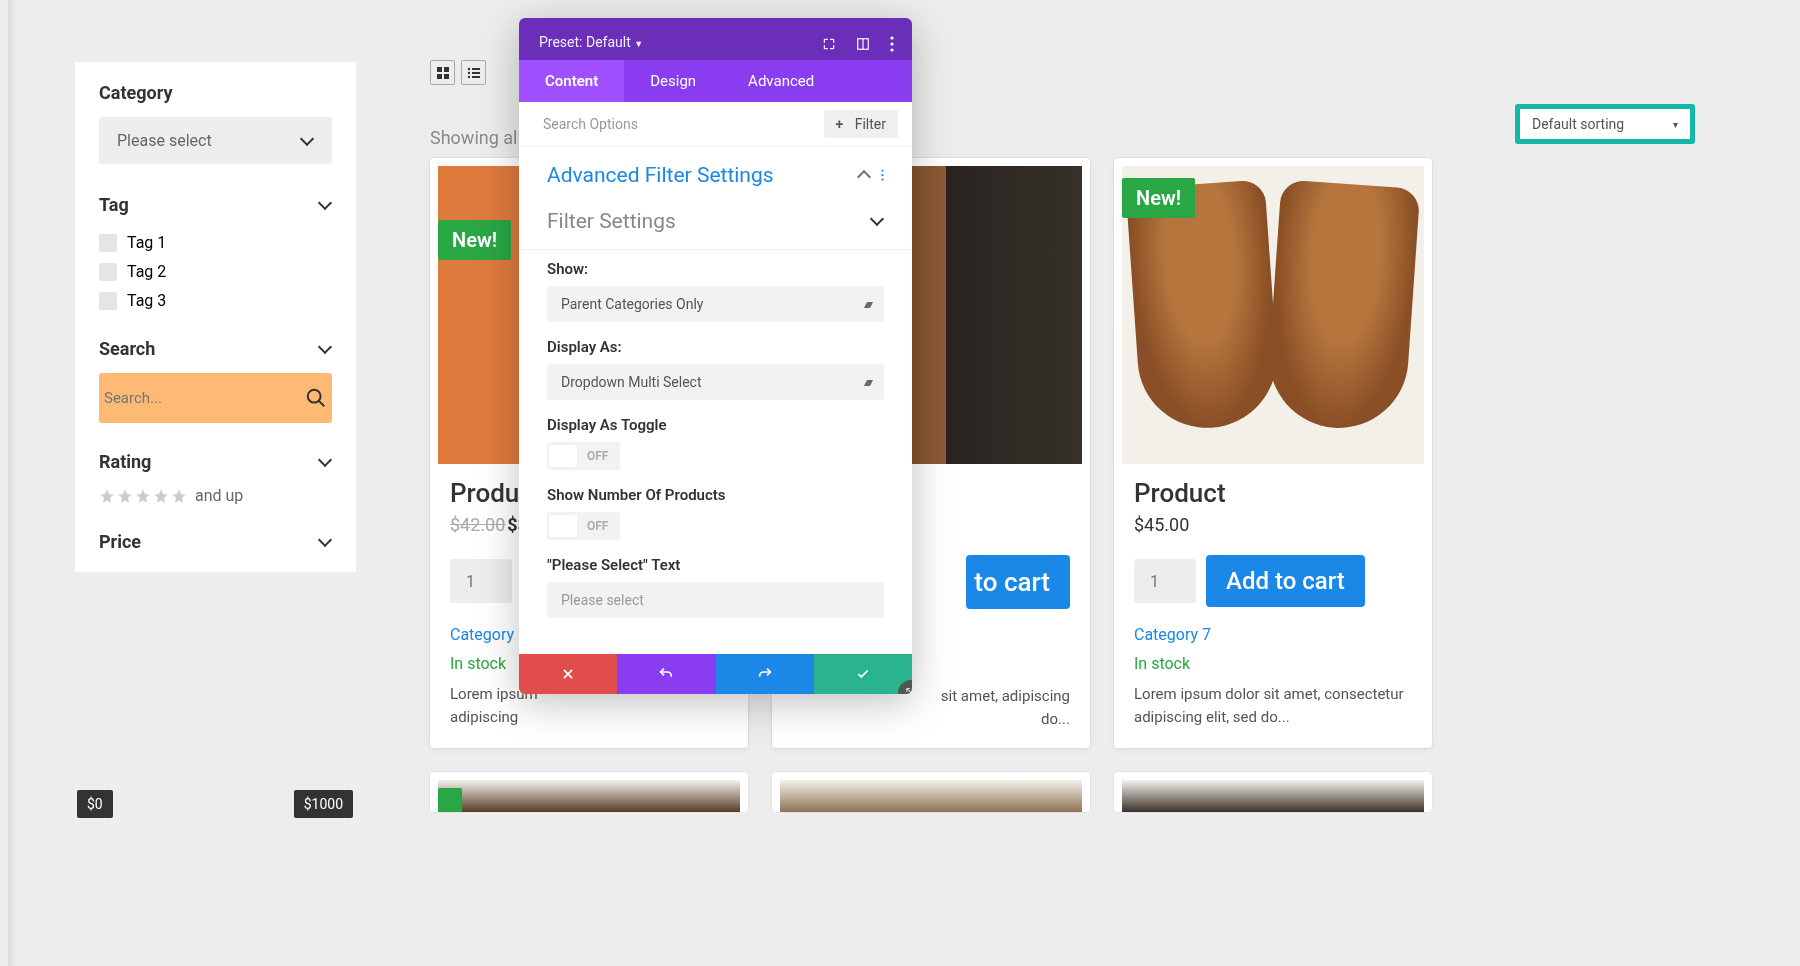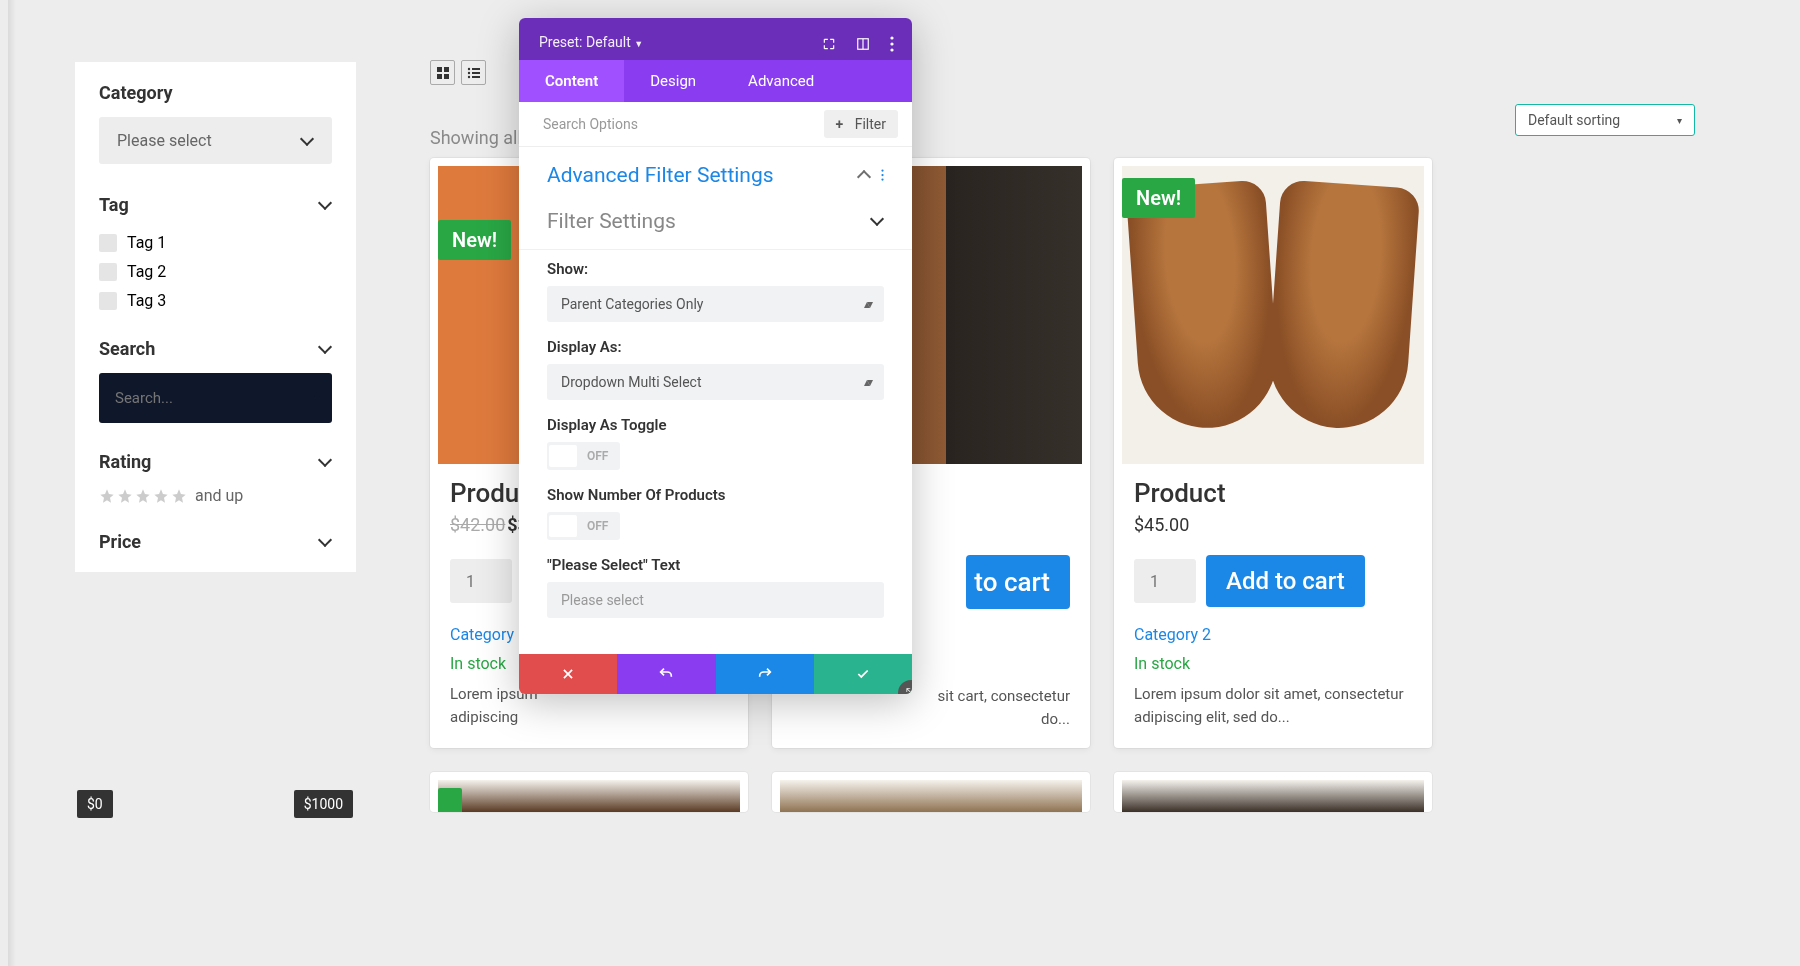--- a/index.html
+++ b/index.html
@@ -8,33 +8,33 @@
 .sidebar { position: absolute; left: 75px; top: 62px; width: 281px; background: #fff; padding: 20px 24px; }
 .sidebar h3 { font-size: 18px; font-weight: 700; color: #333; margin-bottom: 18px; }
 .section-head { display:flex; justify-content:space-between; align-items:center; margin-bottom:18px; cursor:pointer; }
 .section-head h3 { margin:0; }
 .chevron { width: 14px; height: 14px; display:inline-block; position:relative; }
 .chevron::before { content:''; position:absolute; width:8px; height:8px; border-right:2px solid #333; border-bottom:2px solid #333; transform:rotate(45deg); top:0; left:2px; }
 .chevron.up::before { transform:rotate(-135deg); top:4px; }
 .select-box { background:#ededed; border-radius:3px; padding:14px 18px; display:flex; justify-content:space-between; align-items:center; color:#666; margin-bottom:30px; margin-top:-4px; }
 .tag-row { display:flex; align-items:center; gap:10px; margin-bottom:10px; }
 .checkbox { width:18px; height:18px; background:#e5e5e5; border-radius:2px; }
-.search-wrap { background:#0f172a; border-radius:3px; display:flex; align-items:center; padding:14px 16px; margin-bottom:28px; margin-top:-4px; }
+.search-wrap { background:#fdba74; border-radius:3px; display:flex; align-items:center; padding:14px 5px; margin-bottom:28px; margin-top:-4px; }
 .search-wrap input { flex:1; background:transparent; border:none; outline:none; font-size:15px; color:#666; }
 .rating-row { display:flex; align-items:center; gap:8px; margin-bottom:26px; margin-top:-4px; }
 .stars { display:flex; gap:2px; }
 .star { width:16px; height:16px; color:#ccc; }
 .price-chip { background:#333; color:#fff; padding:6px 10px; border-radius:2px; font-size:14px; }
 
 .main { position:absolute; left:430px; top:60px; right:60px; }
 .top-bar { display:flex; justify-content:space-between; align-items:center; margin-bottom:24px; }
 .view-toggles { display:flex; gap:6px; }
 .vt { width:25px; height:25px; border:1px solid #aaa; border-radius:2px; display:flex; align-items:center; justify-content:center; }
 .results-text { color:#8a8a8a; font-size:18px; margin-top:18px; margin-bottom:10px; }
-.sort-select { border:1px solid #14b8a6; padding:7px 12px; min-width:180px; background:#fff; display:flex; justify-content:space-between; align-items:center; color:#555; font-size:14px; border-radius:3px; }
+.sort-select { border:5px solid #14b8a6; padding:7px 12px; min-width:180px; background:#fff; display:flex; justify-content:space-between; align-items:center; color:#555; font-size:14px; border-radius:3px; }
 
 .products { display:flex; gap:24px; }
 .product { background:#fff; width:318px; border-radius:4px; box-shadow: 0 0 0 1px rgba(0,0,0,0.04), 0 2px 6px rgba(0,0,0,0.06); padding-bottom:18px; position:relative; }
 .prod-img-wrap { height:298px; margin:8px 8px 0 8px; position:relative; display:flex; align-items:center; justify-content:center; overflow:hidden; }
 .badge { position:absolute; top:14px; left:8px; background:#29a745; color:#fff; padding:8px 14px; font-size:20px; font-weight:600; border-radius:2px; z-index:2; }
 .sale-bar { position:absolute; left:0; right:0; top:0; height:30px; background:#df7a3d; }
 .prod-body { padding:14px 20px 0 20px; }
 .ptitle { font-size:26px; font-weight:500; color:#333; margin-bottom:6px; }
 .pprice { font-size:18px; color:#333; margin-bottom:20px; }
 .old-price { color:#aaa; text-decoration:line-through; margin-right:2px; }
@@ -225,35 +225,35 @@
       <div class="prod-img-wrap img-bag"></div>
       <div class="prod-body">
         <div class="ptitle">&nbsp;</div>
         <div class="pprice">&nbsp;</div>
         <div class="qty-row">
           <div class="qty" style="visibility:hidden;">1</div>
           <button class="addcart" style="margin-left:auto; padding-left:8px; font-size:26px;">to cart</button>
         </div>
         <div class="pcat">&nbsp;</div>
         <div class="pstock">&nbsp;</div>
-        <div class="pdesc" style="text-align:right;"><span>sit cart, consectetur</span><br><span>do...</span></div>
+        <div class="pdesc" style="text-align:right;"><span>sit amet, adipiscing</span><br><span>do...</span></div>
       </div>
     </div>
 
     <div class="product">
       <div class="prod-img-wrap img-shoes"></div>
       <div class="badge" style="top:20px;">New!</div>
       <div class="prod-body">
         <div class="ptitle">Product</div>
         <div class="pprice">$45.00</div>
         <div class="qty-row">
           <div class="qty">1</div>
           <button class="addcart">Add to cart</button>
         </div>
-        <div class="pcat">Category 2</div>
+        <div class="pcat">Category 7</div>
         <div class="pstock">In stock</div>
         <div class="pdesc"><span>Lorem ipsum dolor sit amet, consectetur</span><br><span>adipiscing elit, sed do...</span></div>
       </div>
     </div>
   </div>
 
   <div class="row2">
     <div class="stub">
         <div class="stub-img stub-img1"></div>
         <div class="badge" style="top:16px; font-size:16px; padding:5px 10px;">&nbsp;</div>

